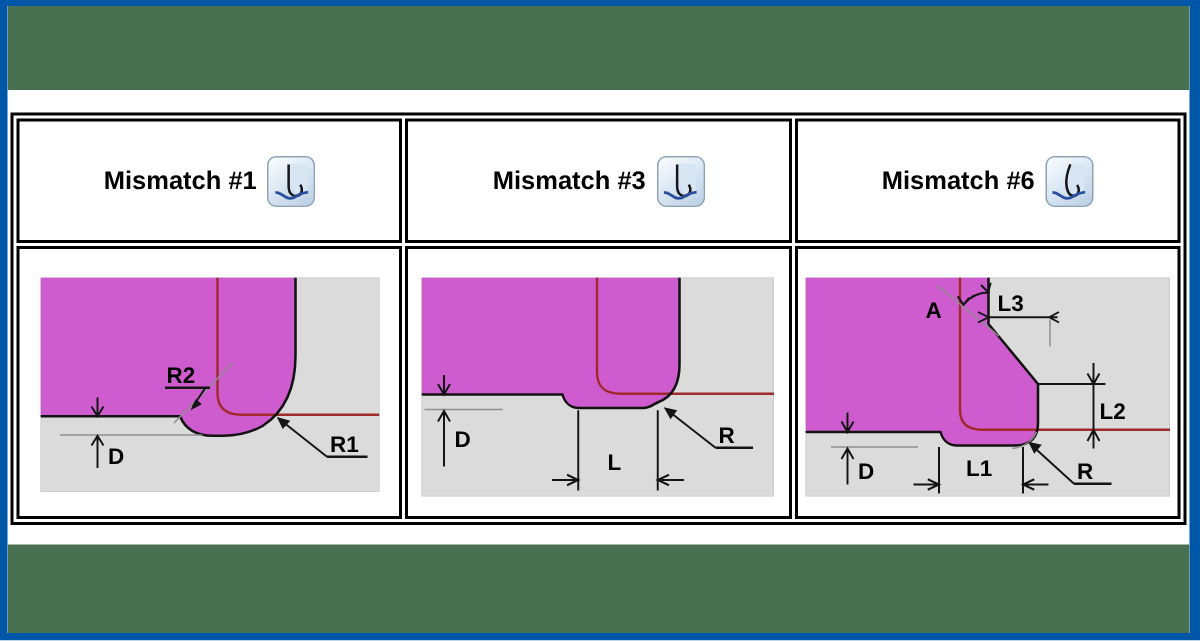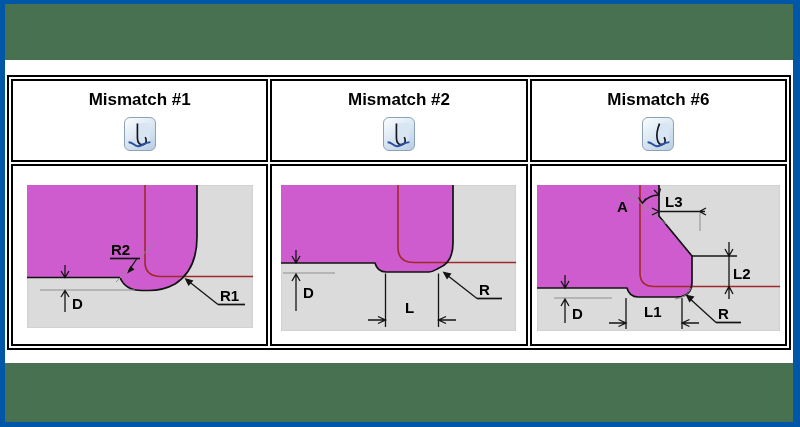--- a/index.html
+++ b/index.html
@@ -13,21 +13,21 @@
   .band-top{top:0;height:56px;}
   .band-bottom{bottom:0;height:59px;}
   table.grid{
     position:absolute;left:2px;top:71px;width:784px;
     table-layout:fixed;border-collapse:separate;border-spacing:2px;
     border:2px solid #000;background:#fff;
   }
   table.grid td{border:2px solid #000;padding:0;background:#fff;vertical-align:top;}
   td.header-cell{height:79px;vertical-align:middle;}
   td.body-cell{height:178px;}
-  .hdr{display:flex;align-items:center;justify-content:center;gap:7px;height:100%;flex-direction:column;}
+  .hdr{display:flex;align-items:center;justify-content:center;gap:7px;height:100%;}
   .hdr-title{font-size:17px;font-weight:bold;color:#000;white-space:nowrap;}
   .icon-btn{
     width:32px;height:34px;padding:1px;border:1.5px solid #8CA2B8;border-radius:6px;
     background:linear-gradient(145deg,#FBFDFE 0%,#DDE9F4 45%,#B9CEE3 100%);
     display:flex;align-items:center;justify-content:center;cursor:pointer;
   }
   .panel-wrap{display:flex;justify-content:center;margin-top:19px;}
   .dim-label{font:bold 15px "Liberation Sans",sans-serif;fill:#000;}
   .dim{stroke:#141414;stroke-width:1.3;fill:none;}
   .dim-bold{stroke:#141414;stroke-width:1.7;fill:none;}
@@ -54,21 +54,21 @@
               <polygon points="10,2 22,2 22,21 14,21" fill="#D8E6F4"></polygon>
               <path d="M 10,2.5 V 16.5 C 10,21.5 13,23.5 16,22.5 C 19,21.5 19,18 17.5,15.5" stroke="#15151a" stroke-width="1.6" fill="none"></path>
               <path d="M 1.5,20.5 C 6,20.5 6.5,24 10.5,24.3 C 15,24.6 15.5,20.8 22.5,20.3" stroke="#2B4F9E" stroke-width="1.8" fill="none"></path>
             </svg>
           </button>
         </div>
       </td>
 
       <td class="header-cell">
         <div class="hdr">
-          <span class="hdr-title">Mismatch #2</span>
+          <span class="hdr-title">Mismatch #3</span>
           <button class="icon-btn">
             <svg width="25" height="27" viewBox="0 0 24 26">
               <polygon points="10,2 22,2 22,21 14,21" fill="#D8E6F4"></polygon>
               <path d="M 10,2.5 V 16.5 C 10,21.5 13,23.5 16,22.5 C 19,21.5 19,18 17.5,15.5" stroke="#15151a" stroke-width="1.6" fill="none"></path>
               <path d="M 1.5,20.5 C 6,20.5 6.5,24 10.5,24.3 C 15,24.6 15.5,20.8 22.5,20.3" stroke="#2B4F9E" stroke-width="1.8" fill="none"></path>
             </svg>
           </button>
         </div>
       </td>
 

